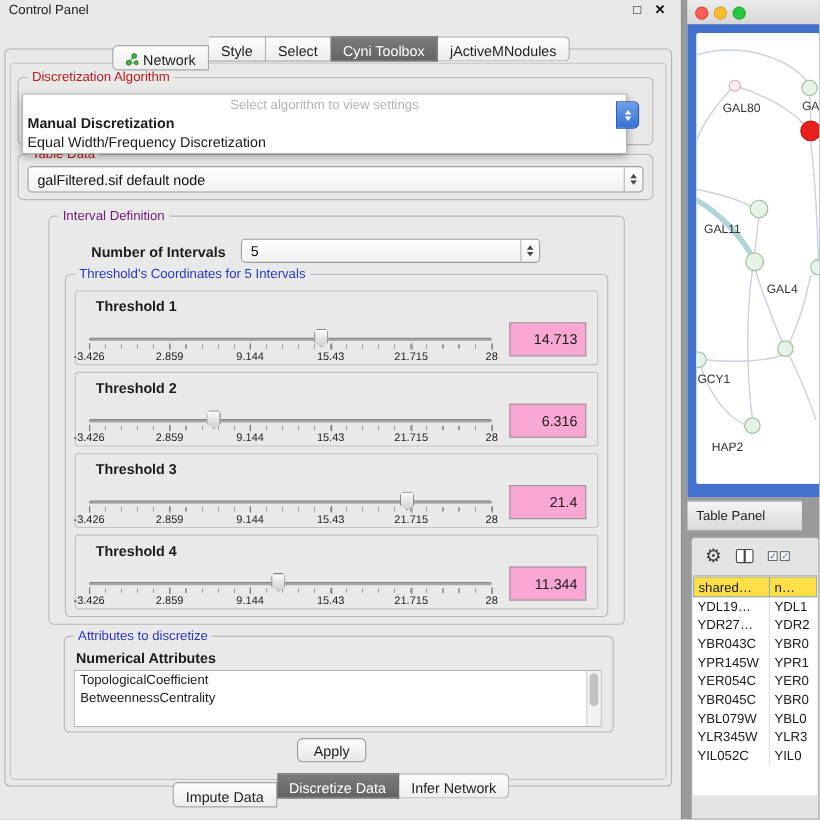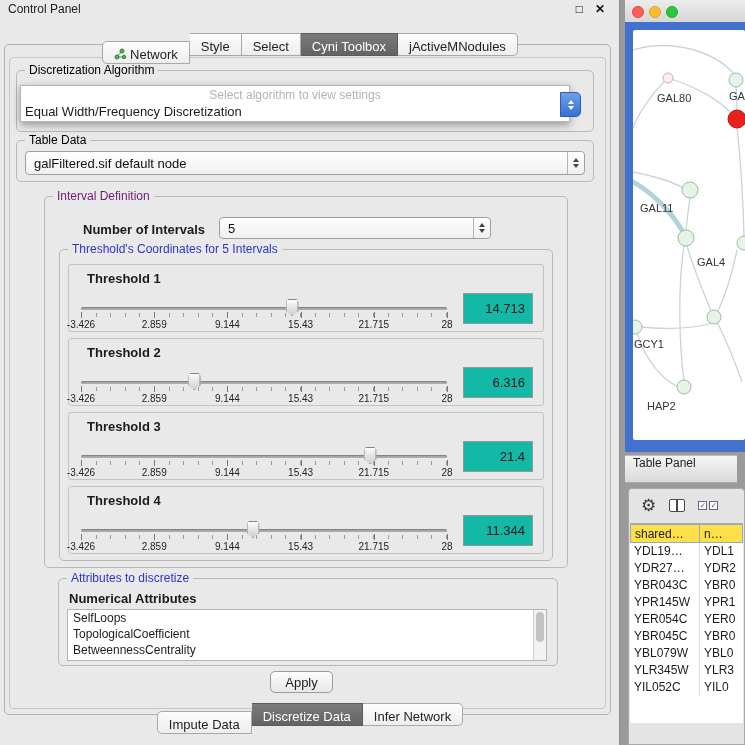--- a/index.html
+++ b/index.html
@@ -29,21 +29,21 @@
          border:1px solid #a8a8a8; border-left:none; font-size:13px; color:#222;
          white-space:nowrap; display:flex; align-items:center; gap:4px; cursor:default; }
   .tab:first-child { border-left:1px solid #a8a8a8; border-radius:5px 0 0 5px;margin-top:8px; }
   .tab:last-child { border-radius:0 5px 5px 0; }
   .tab.selected { background:linear-gradient(#7b7b7b,#636363); color:#fff; border-color:#5b5b5b; }
   .net-icon { display:inline-block; width:12px; height:12px; }
 
   
   .group { position:absolute; border:1px solid #b8b8b8; border-radius:5px; }
   .legend { position:absolute; top:-8px; left:8px; background:#e9e9e9; padding:0 4px;
-            font-size:12px; color:#000000; white-space:nowrap; }
+            font-size:12px; color:#b91c1c; white-space:nowrap; }
   .legend.green { color:#701a75; }
   .legend.blue  { color:#2b35c9; }
 
   
   .algo-group { left:16px; top:70px; width:578px; height:62px; }
 
   
   .algo-popup { position:absolute; left:20px; top:85px; width:550px; background:#ffffff;
                 border:1px solid #b5b5b5; box-shadow:0 3px 8px rgba(0,0,0,.35); z-index:20; }
   .algo-popup .hint { text-align:center; color:#b3b3b3; font-size:12px; padding:2px 0 1px 0; }
@@ -86,21 +86,21 @@
   .minor-ticks { position:absolute; left:0; right:0; top:14px; height:4px;
       background-image:repeating-linear-gradient(to right,#9a9a9a 0,#9a9a9a 1px,transparent 1px,transparent 14.6px); }
   .majtick { position:absolute; top:13px; width:1px; height:6px; background:#777; }
   .handle { position:absolute; top:0; left:var(--pos); transform:translateX(-50%);
             width:13px; height:17px; background:linear-gradient(#ffffff,#cccccc);
             box-shadow:inset 0 0 0 1px #848484;
             clip-path:polygon(50% 100%,0 72%,0 18%,18% 0,82% 0,100% 18%,100% 72%); cursor:pointer; }
   .tick-labels { position:absolute; left:0; right:0; top:20px; height:12px; }
   .tick-labels span { position:absolute; transform:translateX(-50%); font-size:10px; color:#222;
                       white-space:nowrap; }
-  .thr-value { position:absolute; right:10px; top:28px; width:70px; height:31px; background:#14b8a6;
+  .thr-value { position:absolute; right:10px; top:28px; width:70px; height:31px; background:#f9a8d4;
                border:1px solid #979797; display:flex; align-items:center; justify-content:flex-end;
                padding-right:7px; font-size:13px; }
 
   
   .attr-group { left:58px; top:578px; width:500px; height:88px; }
   .attr-sub { position:absolute; left:10px; top:12px; font-weight:bold; font-size:13px; }
   .attr-list { position:absolute; left:8px; right:10px; top:30px; height:52px; background:#fff;
                border:1px solid #b5b5b5; overflow:hidden; }
   .attr-list .item { font-size:12px; padding:1px 0 1px 5px; white-space:nowrap; }
   .vscroll { position:absolute; right:0; top:0; bottom:0; width:13px; background:#f2f2f2;
@@ -120,23 +120,23 @@
                   background:linear-gradient(#ececec,#d6d6d6); }
   .tl { position:absolute; top:6px; width:12px; height:12px; border-radius:50%; cursor:pointer; }
   .tl-red    { left:7px;  background:#ff5f57; border:1px solid #e0443e; }
   .tl-yellow { left:24px; background:#febc2e; border:1px solid #dea123; }
   .tl-green  { left:41px; background:#28c840; border:1px solid #1dad2b; }
   .net-frame { position:absolute; left:0; top:22px; width:120px; height:430px; background:#4272ce; }
   .net-canvas { position:absolute; left:8px; top:8px; width:112px; height:410px; background:#ffffff;
                 border-radius:2px; overflow:hidden; }
 
   
-  .tp-header { position:absolute; left:625px; top:455px; width:112px; height:28px;
+  .tp-header { position:absolute; left:625px; top:455px; width:104px; height:28px;
                background:linear-gradient(#f5f5f5,#d9d9d9); border-top:1px solid #bdbdbd;
-               border-bottom:1px solid #a9a9a9; display:flex; }
+               border-bottom:1px solid #a9a9a9; display:flex; align-items:center; }
   .tp-header .t { padding-left:8px; font-size:12px; color:#222; }
   .tp-window { position:absolute; left:628px; top:488px; width:117px; height:257px;
                background:#e4e4e4; border:1px solid #a8a8a8; border-radius:4px 4px 0 0; }
   .tp-toolbar { position:absolute; left:0; top:0; width:100%; height:32px; display:flex;
                 align-items:center; gap:13px; padding-left:12px; }
   .gear { font-size:17px; color:#3d3d3d; line-height:17px; cursor:pointer; }
   .col-icon { width:16px; height:13px; border:1.5px solid #4a4a4a; border-radius:2px;
               position:relative; background:#fff; cursor:pointer; }
   .col-icon:before { content:""; position:absolute; left:6px; top:0; bottom:0; width:1.5px; background:#4a4a4a; }
   .cb-pair { display:flex; gap:2px; }
@@ -198,20 +198,21 @@
         <span>jActiveMNodules</span>
       </div>
     </div>
 
     <div class="group algo-group">
       <span class="legend">Discretization Algorithm</span>
     </div>
 
     <div class="algo-popup">
       <div class="hint">Select algorithm to view settings</div>
+      <div class="opt bold">Manual Discretization</div>
       <div class="opt">Equal Width/Frequency Discretization</div>
     </div>
     <div class="combo-remnant">
       <span class="tri up"></span>
       <span class="tri down"></span>
     </div>
 
     <div class="group tabledata-group">
       <span class="legend">Table Data</span>
       <div class="combo td-combo">
@@ -333,21 +334,20 @@
           </div>
           <div class="thr-value">11.344</div>
         </div>
       </div>
     </div>
 
     <div class="group attr-group">
       <span class="legend blue">Attributes to discretize</span>
       <span class="attr-sub">Numerical Attributes</span>
       <div class="attr-list">
-        <div class="item">SelfLoops</div>
         <div class="item">TopologicalCoefficient</div>
         <div class="item">BetweennessCentrality</div>
         <div class="vscroll">
           <div class="thumb"></div>
         </div>
       </div>
     </div>
 
     <div class="apply-btn">Apply</div>
 

